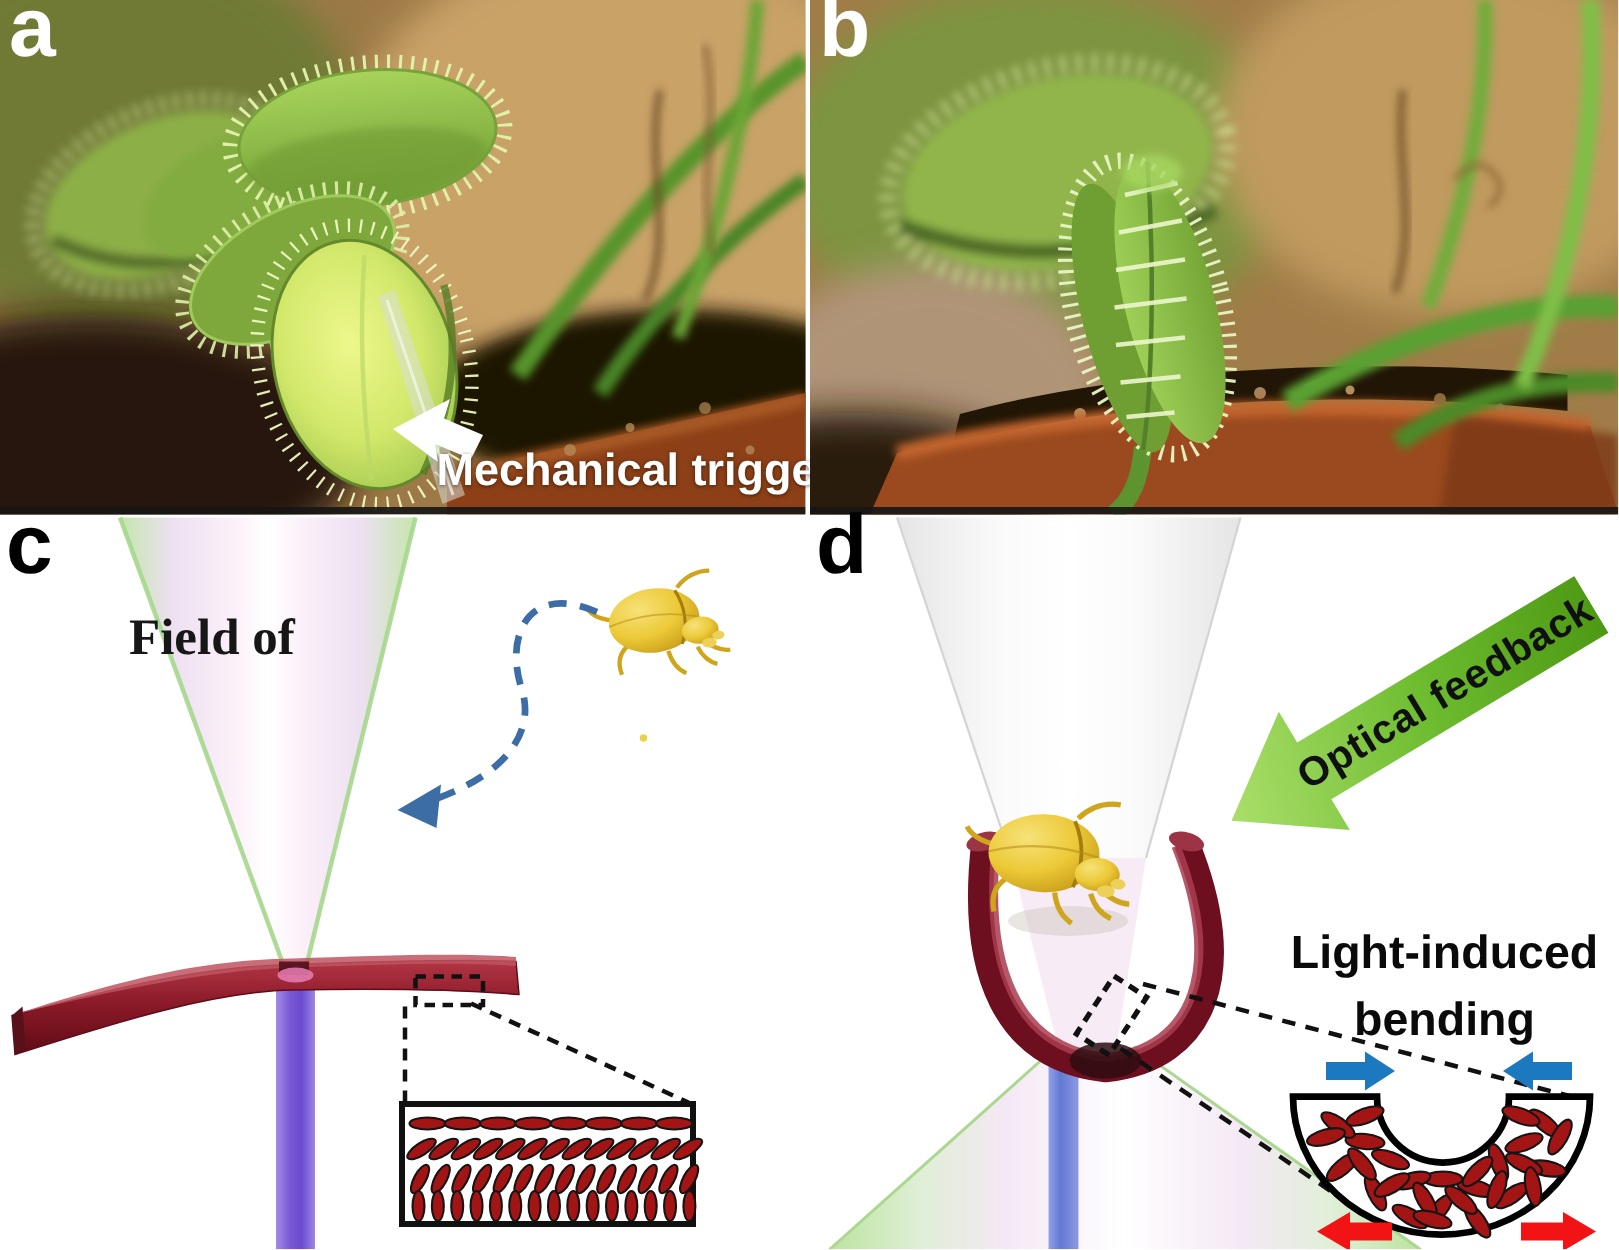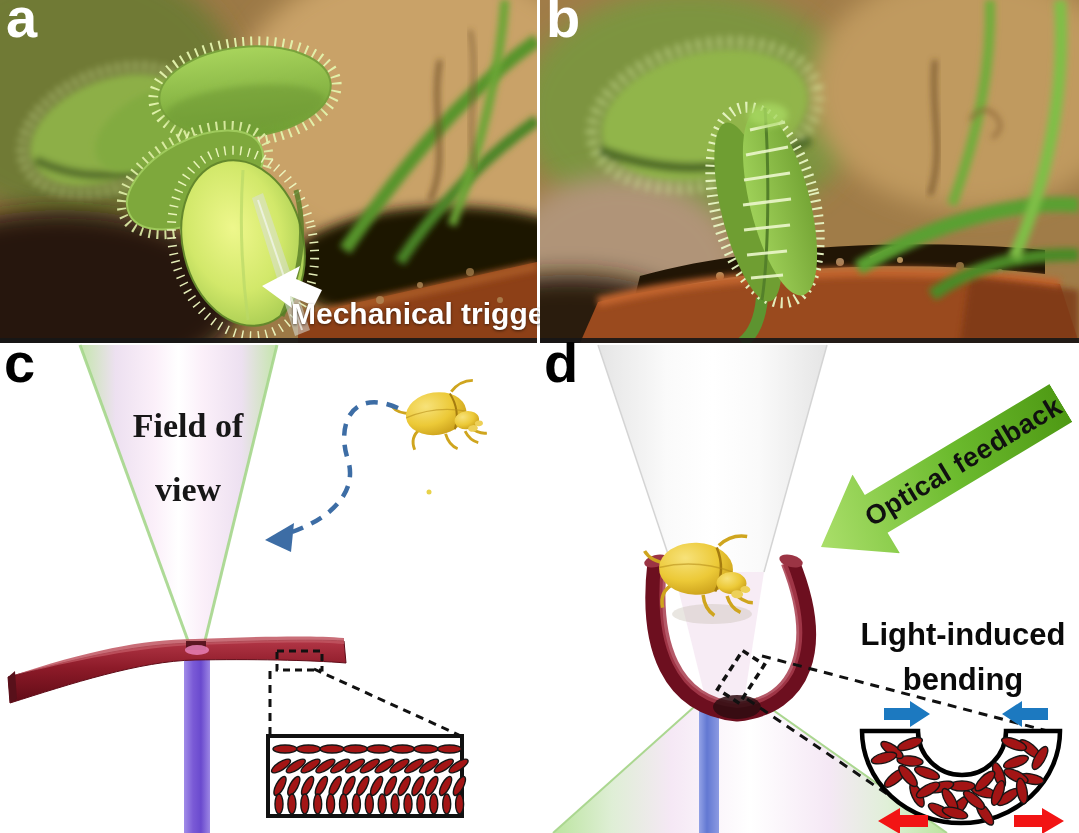--- a/index.html
+++ b/index.html
@@ -7,21 +7,21 @@
           font-family:"Liberation Sans",sans-serif;}
   .panel{position:absolute;}
   #panel-a{left:0;top:0;width:537px;height:343px;}
   #panel-b{left:540px;top:0;width:539px;height:343px;}
   #bottom-diagrams{left:0;top:343px;width:1079px;height:490px;}
   .corner-label{position:absolute;left:6px;top:-10px;font-weight:bold;font-size:56px;
                 line-height:56px;color:#000;}
   .corner-label.light{color:#fff;}
   .mech-label{position:absolute;left:291px;top:297px;font-weight:bold;font-size:30px;
               color:#fff;white-space:nowrap;text-shadow:0 1px 3px rgba(0,0,0,.55);}
-  .fov-label{position:absolute;left:86px;top:394px;width:204px;text-align:center;
+  .fov-label{position:absolute;left:86px;top:394px;width:204px;
              font-family:"Liberation Serif",serif;font-weight:bold;font-size:34px;
              line-height:64px;color:#171717;}
   .bending-label{position:absolute;left:824px;top:612px;width:278px;text-align:center;
                  font-weight:bold;font-size:31px;line-height:45px;color:#0a0a0a;}
   .feedback-arrow{position:absolute;left:801px;top:429px;width:280px;height:92px;
                   transform:rotate(-31deg);
                   background:linear-gradient(105deg,#a9de69 5%,#6cbb2e 55%,#4c9712 100%);
                   clip-path:polygon(0 50%,23% 0,23% 26%,100% 26%,100% 74%,23% 74%,23% 100%);
                   display:flex;align-items:center;justify-content:center;
                   padding-left:52px;box-sizing:border-box;}
@@ -388,21 +388,20 @@
       <polygon points="1048,708 1022,708 1022,701 1002,714 1022,727 1022,720 1048,720" fill="#1c79c0"></polygon>
       <polygon points="928,815 900,815 900,808 878,821 900,834 900,827 928,827" fill="#f21414"></polygon>
       <polygon points="1014,815 1042,815 1042,808 1064,821 1042,834 1042,827 1014,827" fill="#f21414"></polygon>
     </svg>
   </div>
 
   <div class="corner-label" style="left:4px;top:335px;">c</div>
   <div class="corner-label" style="left:544px;top:335px;">d</div>
   <div class="fov-label">
     <div>Field of</div>
-    <div>view</div>
   </div>
   <div class="feedback-arrow">
     <span>Optical feedback</span>
   </div>
   <div class="bending-label">
     <div>Light-induced</div>
     <div>bending</div>
   </div>
 
 </div>

